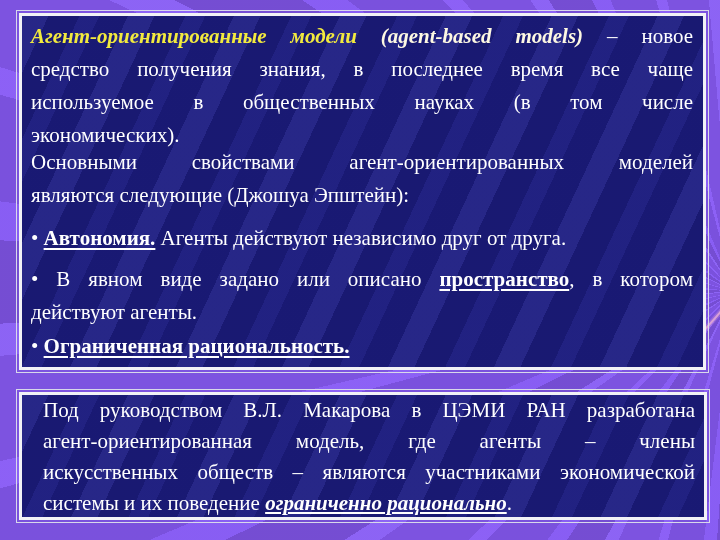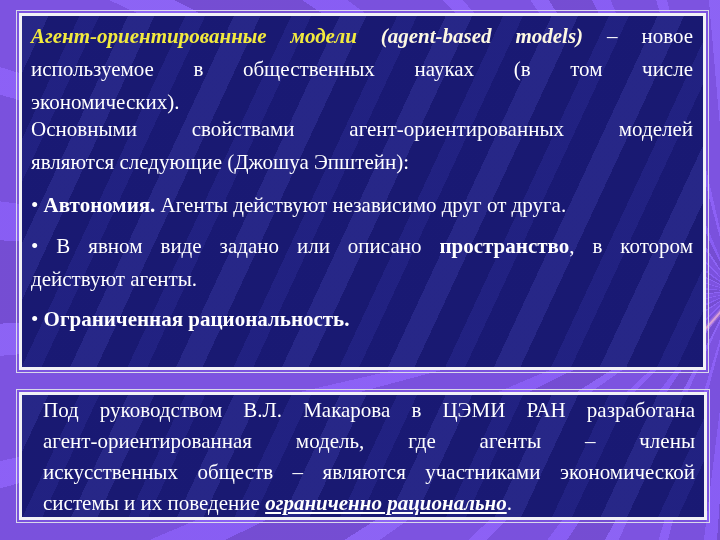--- a/index.html
+++ b/index.html
@@ -57,46 +57,47 @@
   .box-conclusion .line { line-height: 31px; }
 
   .line-justify { text-align: justify; text-align-last: justify; }
   .line-left    { text-align: left;    text-align-last: left; }
 
   
   .para { margin: 0; }
   .para-properties-head   { margin-top: -6px; }
   .para-bullet-autonomy   { margin-top: 10px; }
   .para-bullet-space      { margin-top: 8px; }
-  .para-bullet-rationality{ margin-top: 7px; }
+  .para-bullet-rationality{ margin-top: 1px; }
 
   
   .r-plain { }
   .r-yellow-bi { color: #f2ea3e; font-weight: bold; font-style: italic; }
   .r-cream-bi  { color: #fdf8e2; font-weight: bold; font-style: italic; }
-  .r-bold-u    { font-weight: bold; 
+  .r-bold-u    { font-weight: bold; text-decoration: underline;
                  text-decoration-thickness: 2px; text-underline-offset: 3px; }
   .r-bold-i    { font-weight: bold; font-style: italic; text-decoration: underline; }
 </style>
 </head>
 <body>
 
 <div class="slide">
 
   <div class="burst"></div>
 
   <svg class="rays-svg" width="720" height="540" viewBox="0 0 720 540">
     <line x1="752" y1="276" x2="694" y2="342" stroke="rgba(225,165,215,0.30)" stroke-width="5"></line>
     <line x1="752" y1="276" x2="694" y2="342" stroke-width="2" stroke="#d9a0d6"></line>
   </svg>
 
   <div class="box box-definition">
     <div class="box-inner-definition">
         <div class="para para-intro">
           <div class="line line-justify"><span class="run r-yellow-bi">Агент-ориентированные модели</span><span class="run r-cream-bi"> (agent-based models)</span><span class="run r-plain"> – новое</span></div>
+          <div class="line line-justify"><span class="run r-plain">средство получения знания, в последнее время все чаще</span></div>
           <div class="line line-justify"><span class="run r-plain">используемое в общественных науках (в том числе</span></div>
           <div class="line line-left"><span class="run r-plain">экономических).</span></div>
         </div>
         <div class="para para-properties-head">
           <div class="line line-justify"><span class="run r-plain">Основными свойствами агент-ориентированных моделей</span></div>
           <div class="line line-left"><span class="run r-plain">являются следующие (Джошуа Эпштейн):</span></div>
         </div>
         <div class="para para-bullet-autonomy">
           <div class="line line-left"><span class="run r-plain">• </span><span class="run r-bold-u">Автономия.</span><span class="run r-plain"> Агенты действуют независимо друг от друга.</span></div>
         </div>

